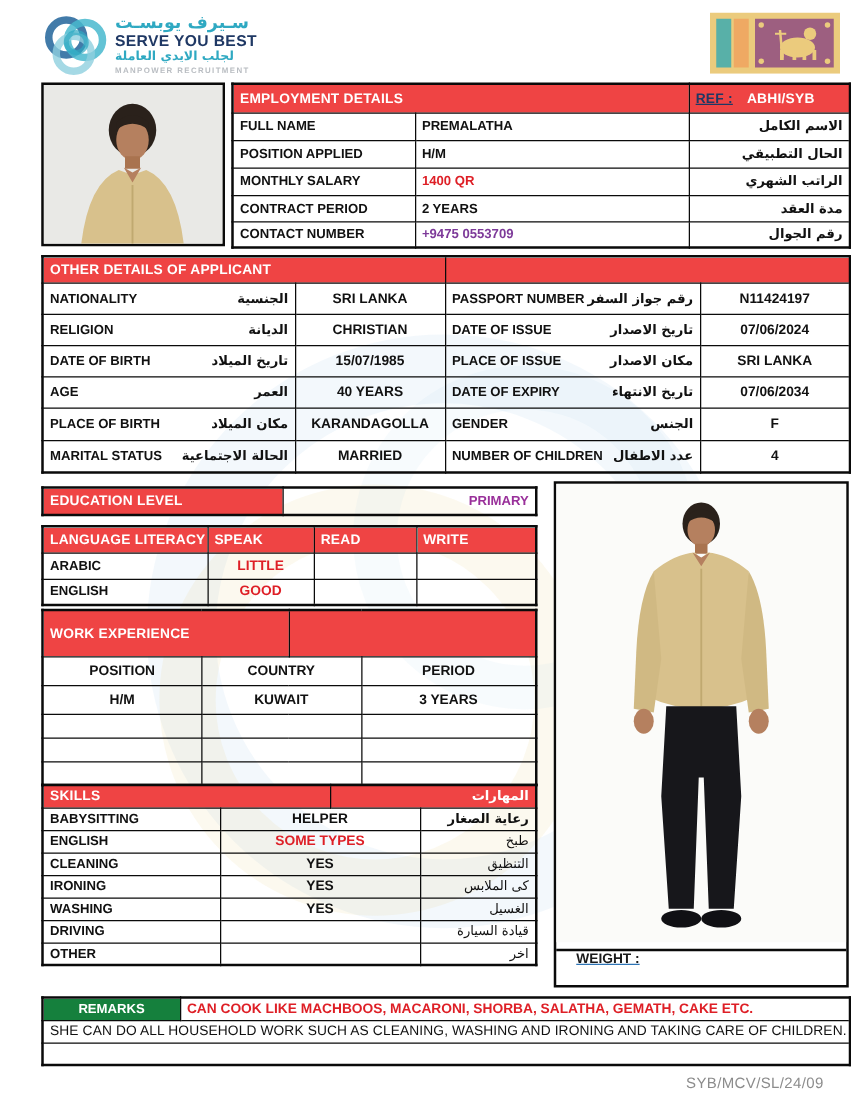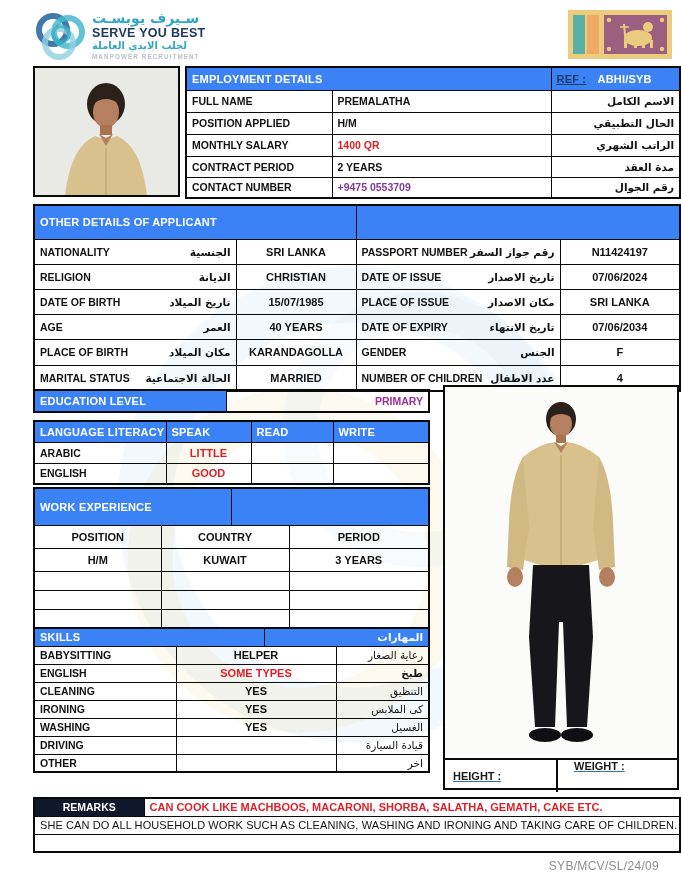--- a/index.html
+++ b/index.html
@@ -14,21 +14,21 @@
   
   #watermark { position:absolute; left:0; top:0; width:681px; height:896px; pointer-events:none; }
 
   
   table { border-collapse:collapse; table-layout:fixed; }
   td {
     border:1px solid #0a0a0a; padding:0 5px; font-size:10.5px; font-weight:bold;
     color:#111; overflow:hidden; white-space:nowrap; vertical-align:middle;
   }
   .tbl { border:2px solid #0a0a0a; }
-  .hdr { background:#3b82f6; color:#fff; font-size:11px; letter-spacing:.2px; }
+  .hdr { background:#ef4444; color:#fff; font-size:11px; letter-spacing:.2px; }
   .val { text-align:center; font-size:11px; }
   .ar  { direction:rtl; text-align:right; font-family:"DejaVu Sans",sans-serif; font-size:10.5px; }
   .red { color:#DE1F26;margin-left:32px; }
   .purple { color:#99309A; }
   .phone { color:#7D3A99; }
   .lr { display:flex; justify-content:space-between; align-items:center; }
   .lr .en { font-weight:bold; }
   .lr .ar { font-weight:bold; }
 
   
@@ -42,21 +42,21 @@
   .ref-label { color:#1F3864; text-decoration:underline; font-weight:bold; }
   .ref-value { color:#fff; font-weight:bold; margin-left:8px; }
 
   
   .edu-val { text-align:right; }
 
   
   .meas { font-size:11px; font-weight:bold; color:#1a1a1a; text-decoration:underline; text-decoration-color:#2E74B5; }
 
   
-  .remarks-label { background:#0f172a; color:#fff; text-align:center; font-size:10.5px; }
+  .remarks-label { background:#15803d; color:#fff; text-align:center; font-size:10.5px; }
   .remarks-line2 { font-weight:normal; font-size:11px; letter-spacing:.1px; }
 
   #footer-ref { position:absolute; top:859px; right:22px; color:#8C8C8C; font-size:12px; letter-spacing:.3px; }
 
   .photo-frame { border:2px solid #0a0a0a; background:#E9E9E6; }
 </style>
 </head>
 <body>
 
 <div id="page">
@@ -156,21 +156,21 @@
     </table>
 
   <table class="abs tbl" style="left:33px; top:204px; width:646px;">
     <colgroup>
         <col style="width:202px">
         <col style="width:120px">
         <col style="width:204px">
         <col style="width:120px">
       </colgroup>
     <tbody>
-        <tr style="height:34px;">
+        <tr style="height:21px;">
       <td class="hdr" colspan="2">OTHER DETAILS OF APPLICANT</td>
       <td class="hdr" colspan="2"></td>
     </tr>
     <tr style="height:25px;">
       <td>
             <div class="lr">
               <span class="en">NATIONALITY</span>
               <span class="ar">الجنسية</span>
             </div>
           </td>
@@ -356,26 +356,26 @@
         <col style="width:93px">
       </colgroup>
     <tbody>
         <tr style="height:18px;">
       <td class="hdr" colspan="2">SKILLS</td>
       <td class="hdr ar" colspan="2">المهارات</td>
     </tr>
     <tr style="height:18px;">
       <td>BABYSITTING</td>
       <td class="val" colspan="2">HELPER</td>
-      <td class="ar" style="font-weight:normal;">رعاية الصغار</td>
+      <td class="ar" style="font-weight:bold;">رعاية الصغار</td>
     </tr>
     <tr style="height:18px;">
       <td>ENGLISH</td>
       <td class="val red" colspan="2">SOME TYPES</td>
-      <td class="ar" style="font-weight:bold;">طبخ</td>
+      <td class="ar" style="font-weight:normal;">طبخ</td>
     </tr>
     <tr style="height:18px;">
       <td>CLEANING</td>
       <td class="val" colspan="2">YES</td>
       <td class="ar" style="font-weight:normal;">التنظيق</td>
     </tr>
     <tr style="height:18px;">
       <td>IRONING</td>
       <td class="val" colspan="2">YES</td>
       <td class="ar" style="font-weight:normal;">كى الملابس</td>
@@ -415,23 +415,20 @@
       <path d="M154 70 Q166 90 168 135 L170 180 L154 183 L148 140 Z" fill="#D0B983"></path>
       <ellipse cx="70" cy="190" rx="8" ry="10" fill="#B5805F"></ellipse>
       <ellipse cx="162" cy="190" rx="8" ry="10" fill="#B5805F"></ellipse>
 
       <path d="M88 178 L144 178 L148 250 L142 340 L122 340 L118 235 L114 235 L110 340 L90 340 L84 250 Z" fill="#17171B"></path>
 
       <ellipse cx="100" cy="348" rx="16" ry="7" fill="#101014"></ellipse>
       <ellipse cx="132" cy="348" rx="16" ry="7" fill="#101014"></ellipse>
     </svg>
     <div style="display:flex; border-top:2px solid #0a0a0a; height:34px;">
-      <div style="flex:1; border-right:2px solid #0a0a0a; display:flex; align-items:center; padding-left:8px;">
-        <span class="meas">HEIGHT :</span>
-      </div>
       <div style="flex:1; display:flex; align-items:flex-start; padding-left:16px;">
         <span class="meas">WEIGHT :</span>
       </div>
     </div>
   </div>
 
   <table class="abs tbl" style="left:33px; top:797px; width:646px;">
     <colgroup>
         <col style="width:110px">
         <col style="width:536px">

